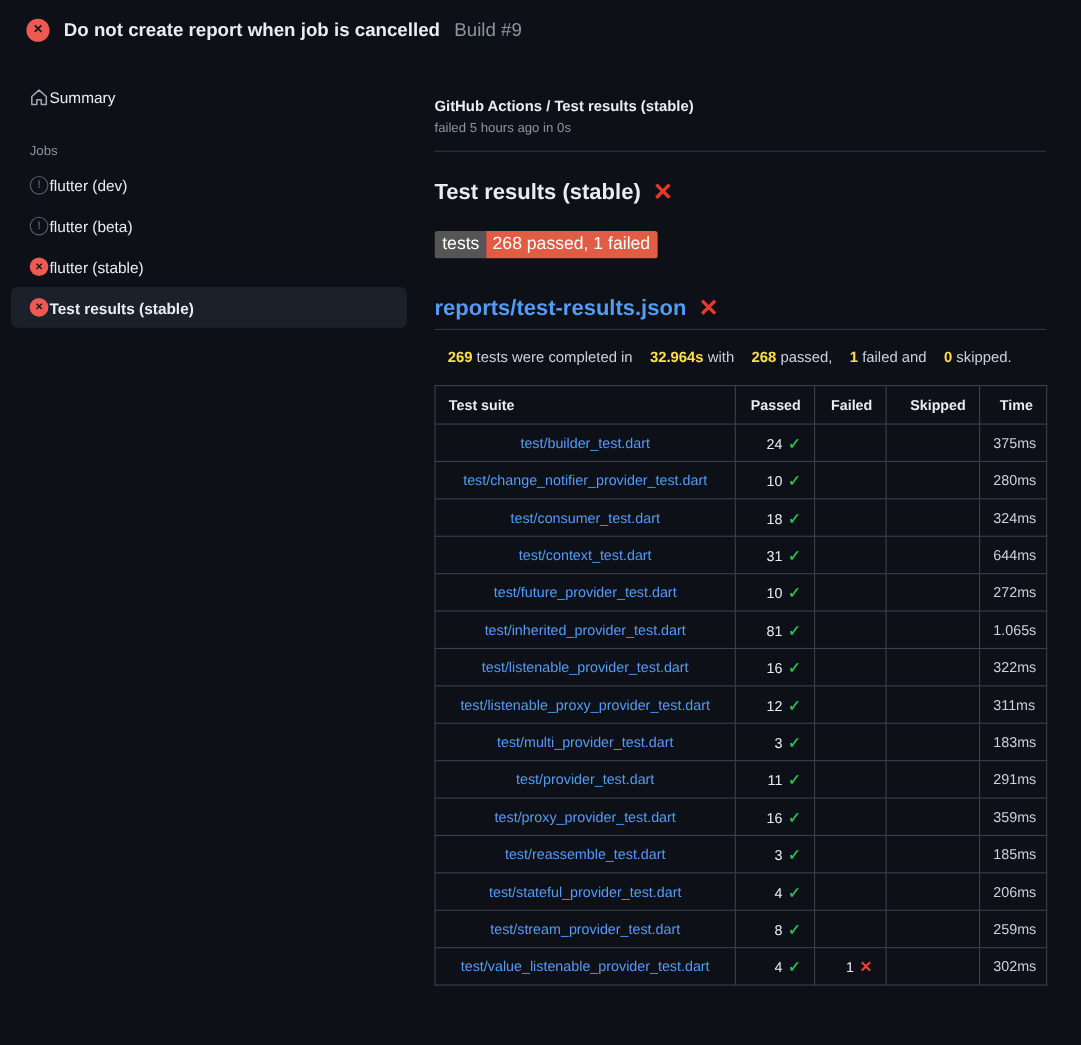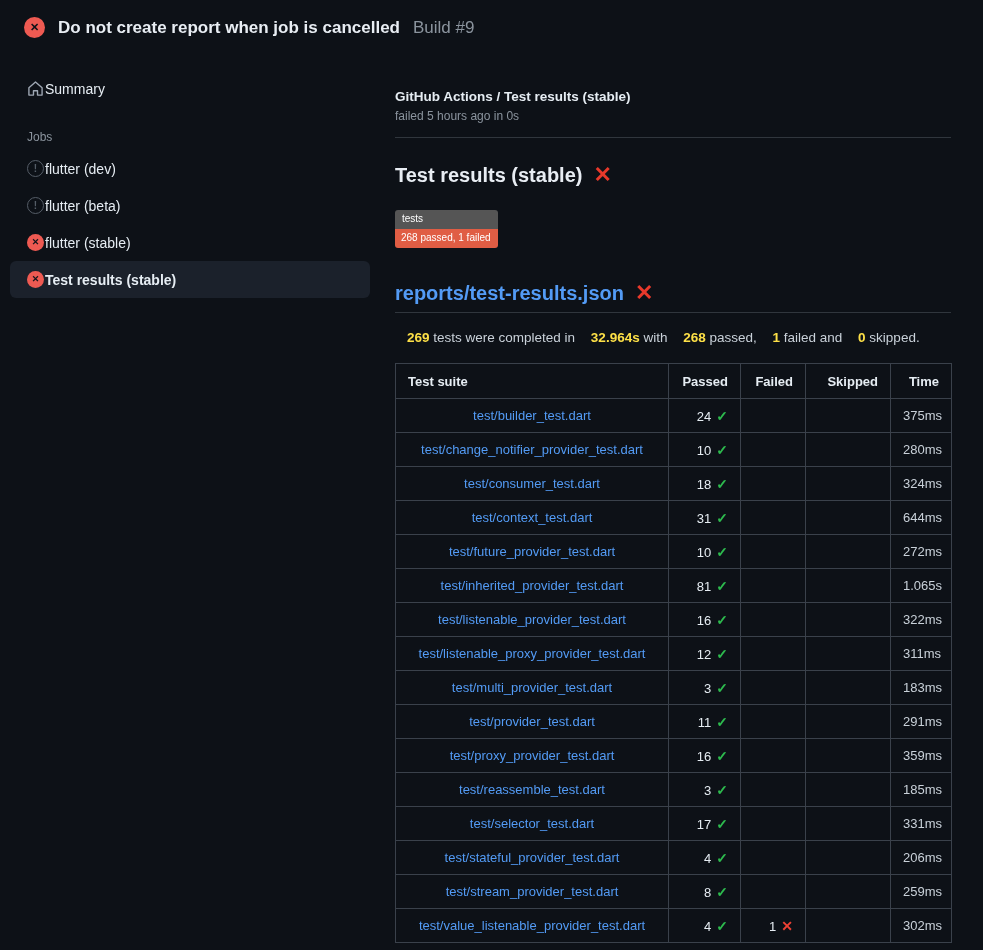--- a/index.html
+++ b/index.html
@@ -63,21 +63,21 @@
 
   .section-heading {
     margin-top: 22px;
     display: flex; align-items: center; gap: 11px;
     font-size: 20px; font-weight: 700; color: #e8edf3; line-height: 30px;
   }
   .big-cross { color: #e8392b; font-size: 22px; font-weight: 900; line-height: 1; }
 
   .badge {
     display: inline-flex; margin-top: 20px; border-radius: 3px; overflow: hidden;
-    font-size: 10px; line-height: 1; color: #ffffff; flex-direction: column;
+    font-size: 16px; line-height: 1; color: #ffffff;
   }
   .badge-label { padding: 4px 6px 5px 7px; }
   .badge-value { padding: 4px 7px 5px 6px; }
 
   .report-heading {
     margin-top: 30px; padding-bottom: 4px;
     border-bottom: 1px solid #30363d;
     display: flex; align-items: center; gap: 11px;
     font-size: 20px; font-weight: 700; color: #539bf5; line-height: 30px;
   }
@@ -267,27 +267,20 @@
             <td class="cell-time">359ms</td>
           </tr>
           <tr>
             <td class="cell-suite"><a class="suite-link">test/reassemble_test.dart</a></td>
             <td class="cell-num"><span class="num-val">3</span><span class="check-glyph">✓</span></td>
             <td class="cell-num"></td>
             <td class="cell-num"></td>
             <td class="cell-time">185ms</td>
           </tr>
           <tr>
-            <td class="cell-suite"><a class="suite-link">test/selector_test.dart</a></td>
-            <td class="cell-num"><span class="num-val">17</span><span class="check-glyph">✓</span></td>
-            <td class="cell-num"></td>
-            <td class="cell-num"></td>
-            <td class="cell-time">331ms</td>
-          </tr>
-          <tr>
             <td class="cell-suite"><a class="suite-link">test/stateful_provider_test.dart</a></td>
             <td class="cell-num"><span class="num-val">4</span><span class="check-glyph">✓</span></td>
             <td class="cell-num"></td>
             <td class="cell-num"></td>
             <td class="cell-time">206ms</td>
           </tr>
           <tr>
             <td class="cell-suite"><a class="suite-link">test/stream_provider_test.dart</a></td>
             <td class="cell-num"><span class="num-val">8</span><span class="check-glyph">✓</span></td>
             <td class="cell-num"></td>

